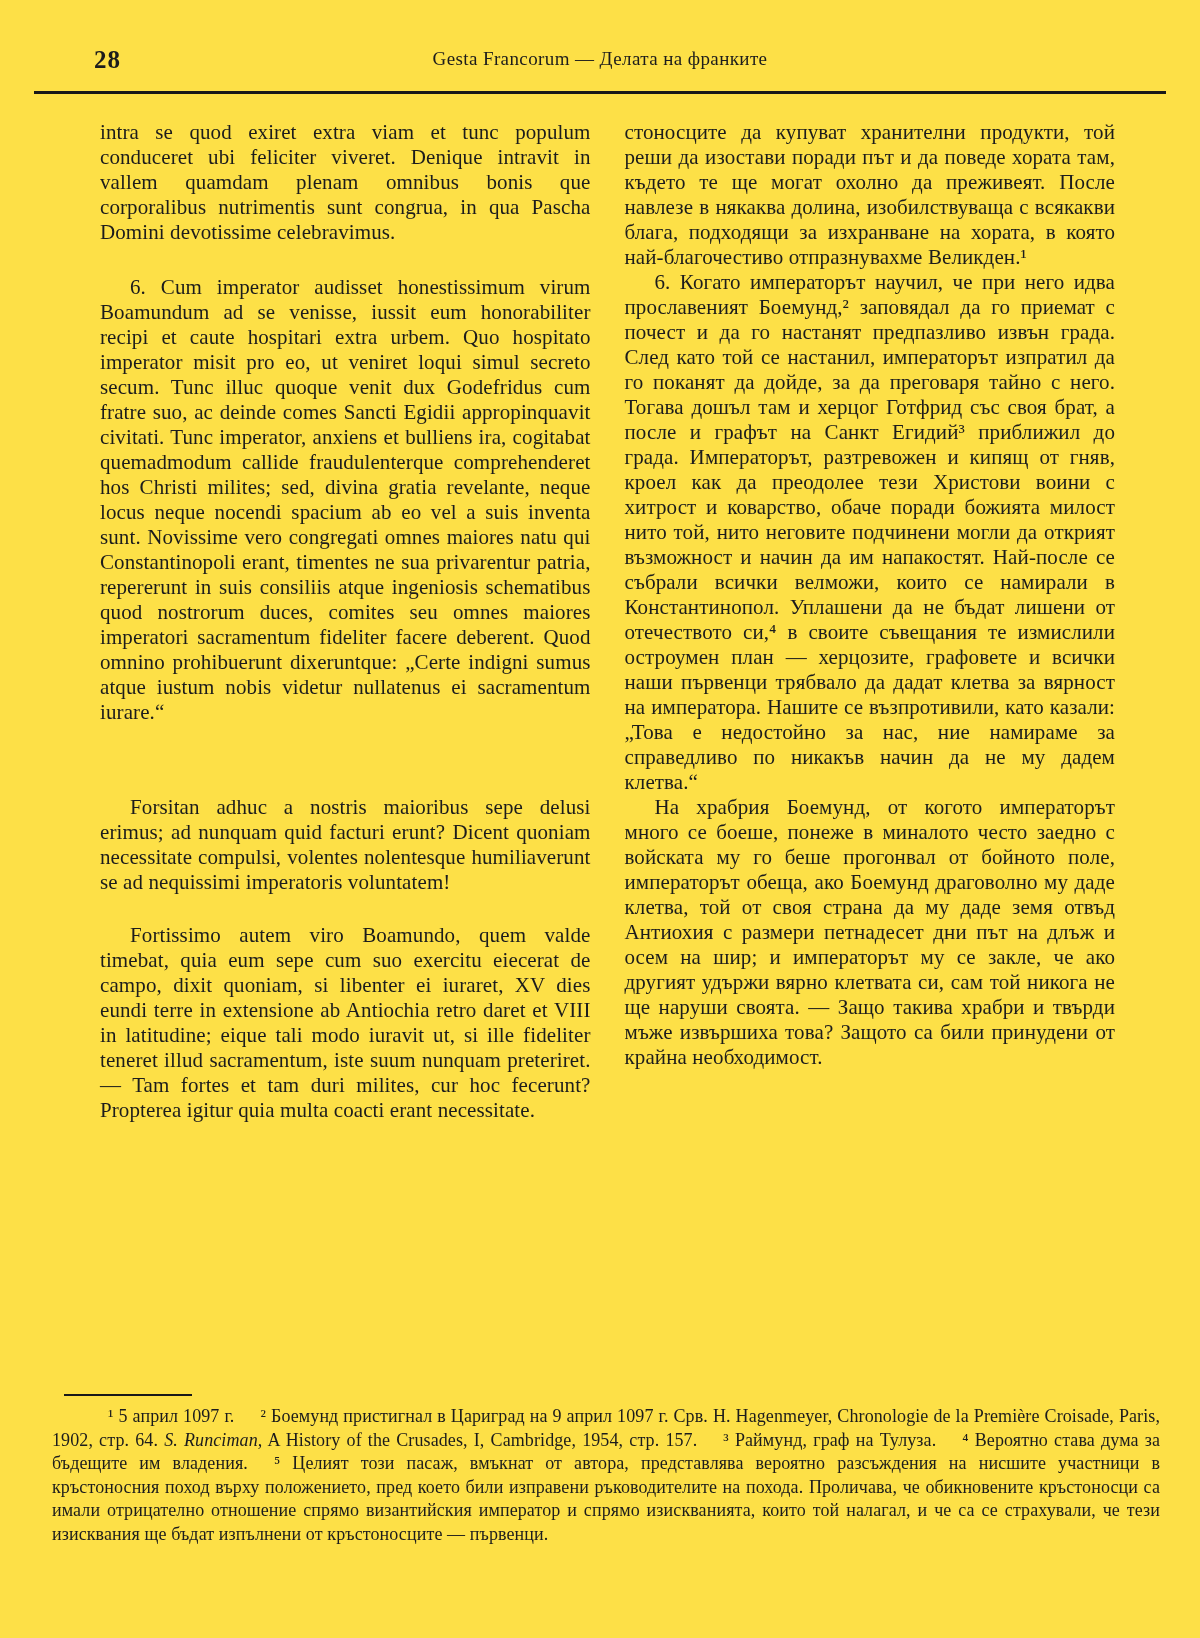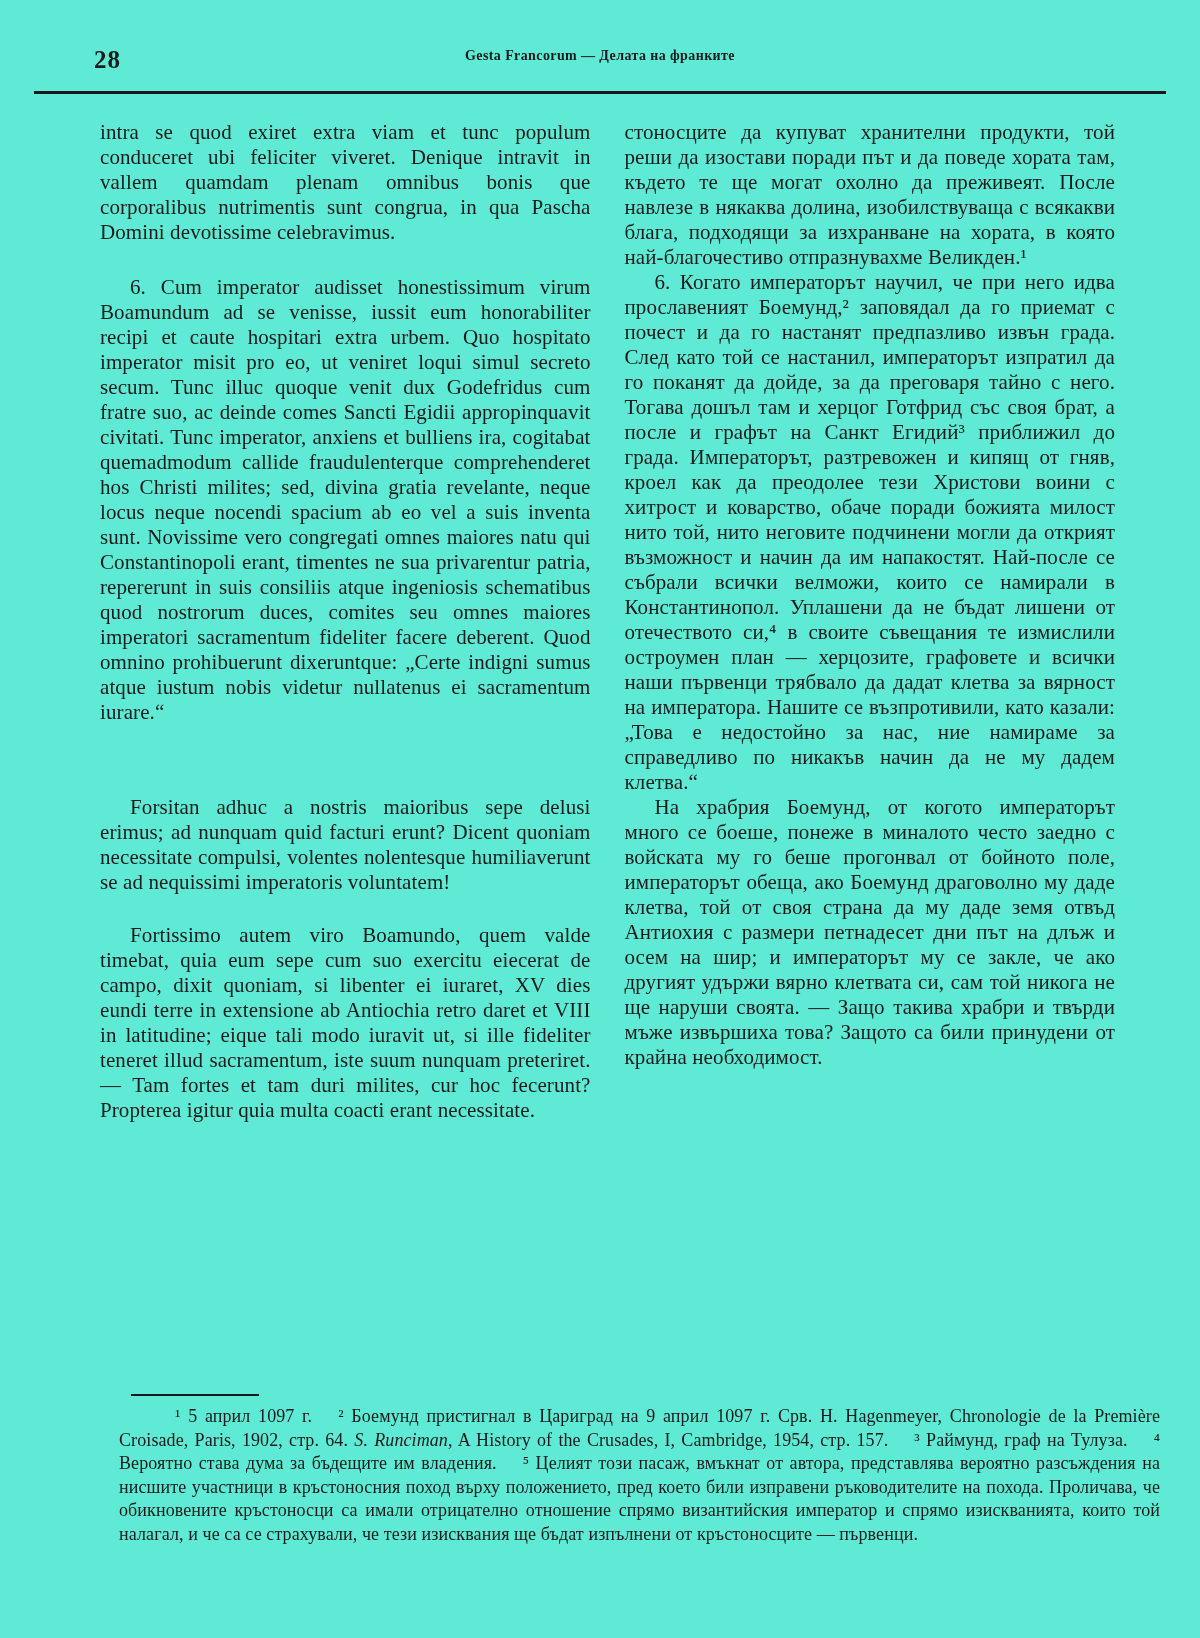--- a/index.html
+++ b/index.html
@@ -1,33 +1,33 @@
 <!DOCTYPE html>
 <html lang="bg"><head>
 <meta charset="utf-8">
 <style>
   html, body { margin: 0; padding: 0; background: #e8e8e8; }
   .page {
     width: 1200px; height: 1638px;
     margin: 0 auto;
-    background: #5eead4;
+    background: #fde047;
     color: #1c1c1c;
     font-family: "Liberation Serif", "DejaVu Serif", serif;
     position: relative;
     box-sizing: border-box;
     overflow: hidden;
   }
   
   .header { position: relative; padding-top: 48px; height: 36px; }
   .page-number {
     position: absolute; left: 94px; top: 46px;
     font-size: 25px; font-weight: 700; letter-spacing: 1px;
   }
   .header-title {
-    text-align: center; font-size: 14px; font-weight: 700;
+    text-align: center; font-size: 19px; font-weight: 400;
     letter-spacing: 0.4px;
   }
   .header-rule {
     margin: 7px 34px 0 34px;
     border: 0; height: 0;
     border-top: 3px solid #181818;
   }
   
   .content {
     display: flex;
@@ -44,21 +44,21 @@
     text-align: justify;
     letter-spacing: 0.1px;
   }
   .col p { margin: 0; }
   .indent { text-indent: 30px; }
   .gap-30 { margin-top: 30px !important; }
   .gap-70 { margin-top: 70px !important; }
   .gap-28 { margin-top: 28px !important; }
   .gap-58 { margin-top: 58px !important; }
   
-  .footnotes { padding: 0 40px 0 119px; }
+  .footnotes { padding: 0 40px 0 52px; }
   .fn-rule {
     width: 128px; height: 0;
     border: 0; border-top: 2.5px solid #181818;
     margin: 0 0 9px 12px;
   }
   .fn-text {
     margin: 0;
     font-size: 18px;
     line-height: 23.5px;
     text-align: justify;

